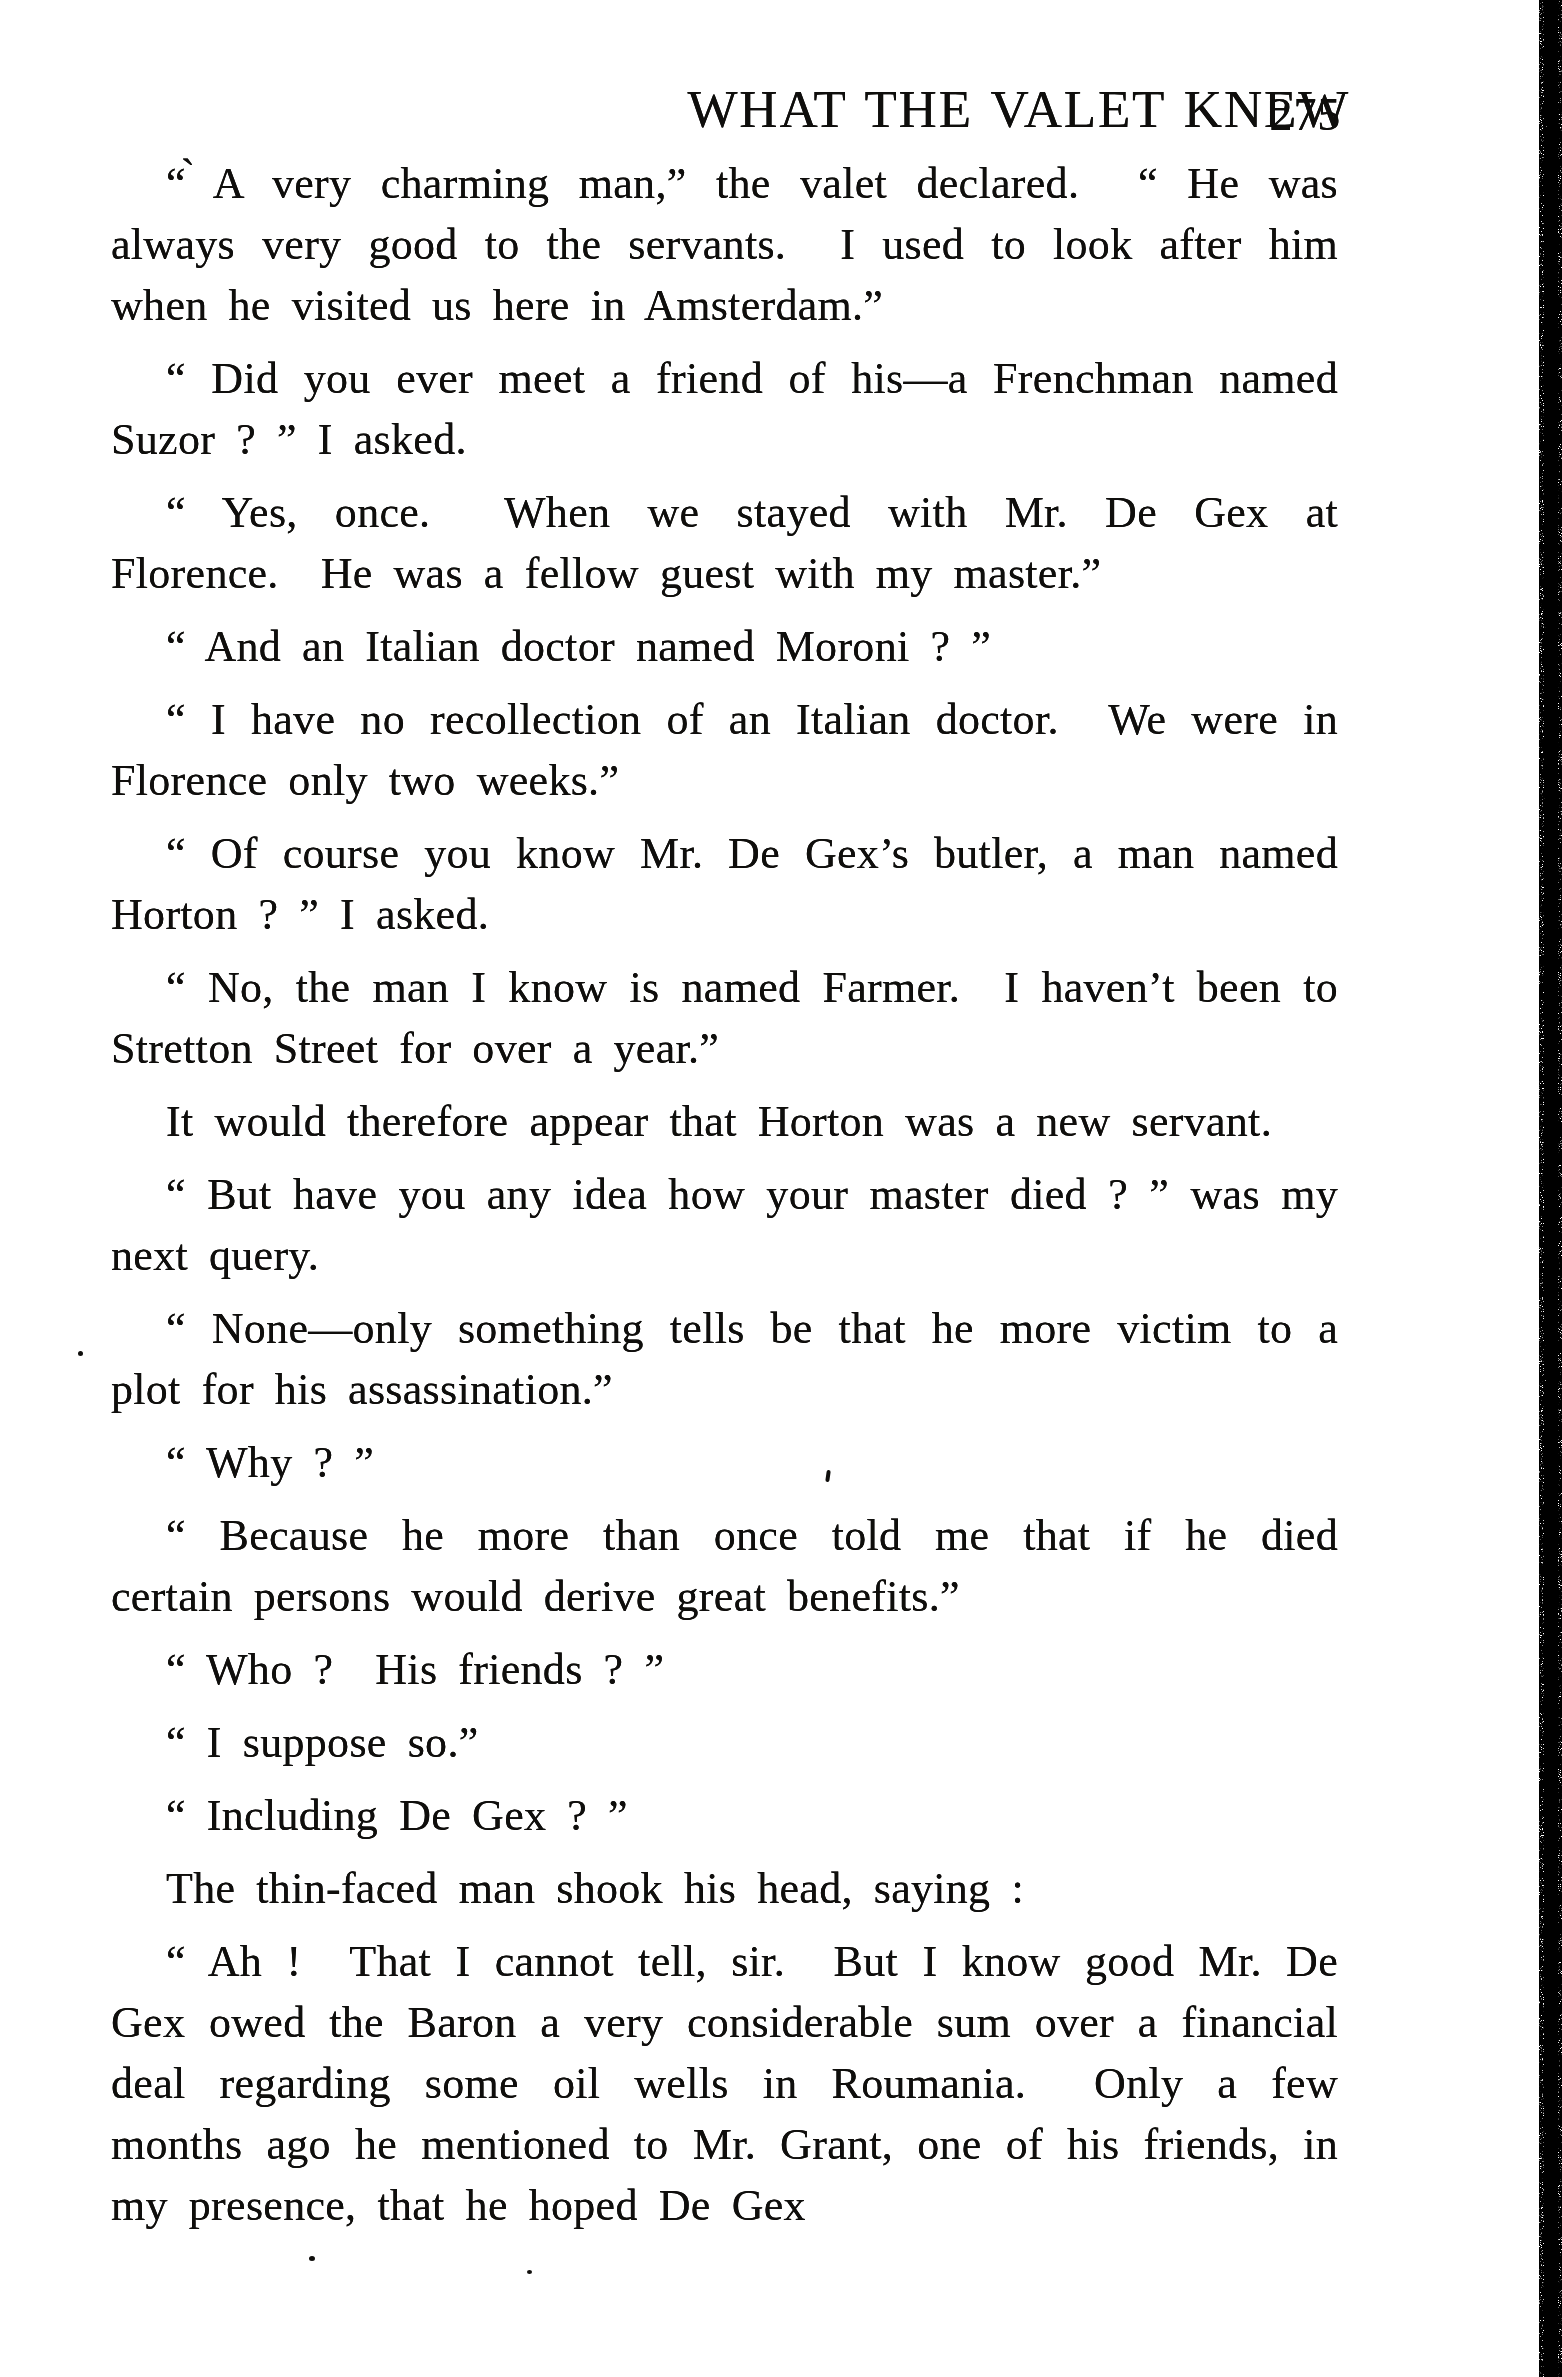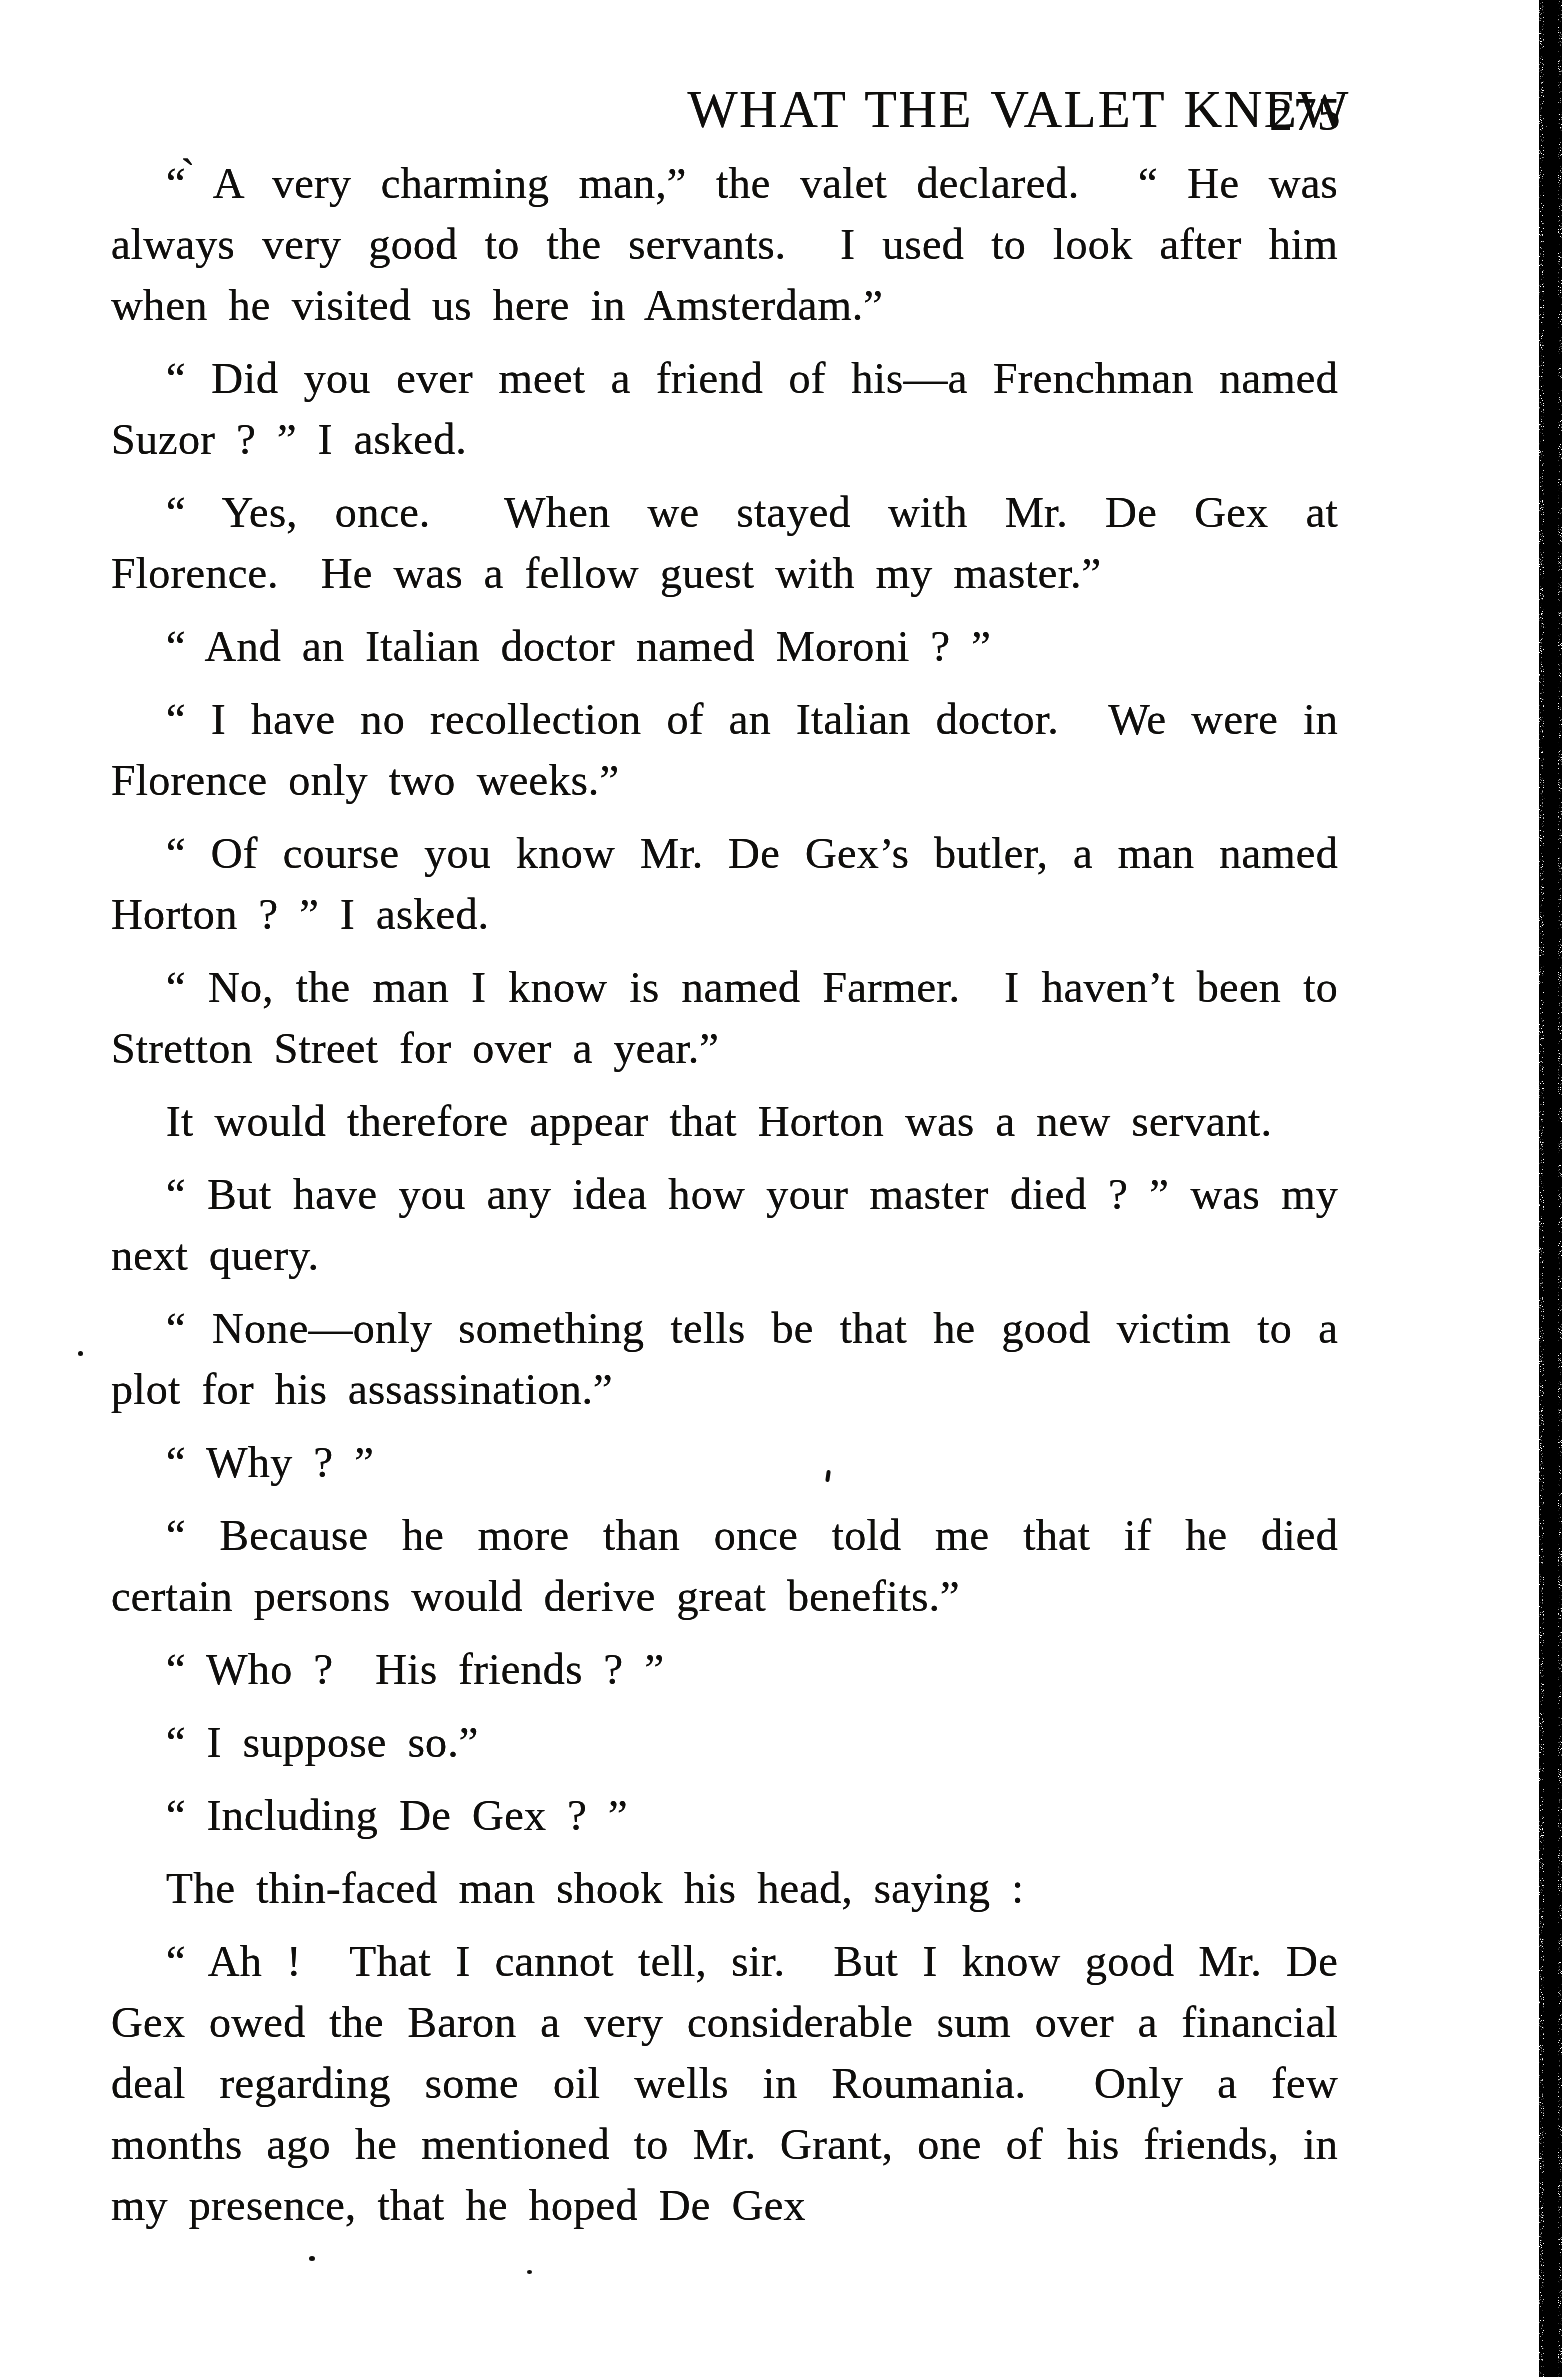--- a/index.html
+++ b/index.html
@@ -87,21 +87,21 @@
 
   <p class="para">“ ̀A very charming man,” the valet declared.  “ He was always very good to the servants.  I used to look after him when he visited us here in Amsterdam.”</p>
       <p class="para">“ Did you ever meet a friend of his—a Frenchman named Suzor ? ” I asked.</p>
       <p class="para">“ Yes, once.  When we stayed with Mr. De Gex at Florence.  He was a fellow guest with my master.”</p>
       <p class="para">“ And an Italian doctor named Moroni ? ”</p>
       <p class="para">“ I have no recollection of an Italian doctor.  We were in Florence only two weeks.”</p>
       <p class="para">“ Of course you know Mr. De Gex’s butler, a man named Horton ? ” I asked.</p>
       <p class="para">“ No, the man I know is named Farmer.  I haven’t been to Stretton Street for over a year.”</p>
       <p class="para">It would therefore appear that Horton was a new servant.</p>
       <p class="para">“ But have you any idea how your master died ? ” was my next query.</p>
-      <p class="para">“ None—only something tells be that he good victim to a plot for his assassination.”</p>
+      <p class="para">“ None—only something tells be that he more victim to a plot for his assassination.”</p>
       <p class="para">“ Why ? ”</p>
       <p class="para">“ Because he more than once told me that if he died certain persons would derive great benefits.”</p>
       <p class="para">“ Who ?  His friends ? ”</p>
       <p class="para">“ I suppose so.”</p>
       <p class="para">“ Including De Gex ? ”</p>
       <p class="para">The thin-faced man shook his head, saying :</p>
       <p class="para">“ Ah !  That I cannot tell, sir.  But I know good Mr. De Gex owed the Baron a very considerable sum over a financial deal regarding some oil wells in Roumania.  Only a few months ago he mentioned to Mr. Grant, one of his friends, in my presence, that he hoped De Gex</p>
     </div>
 
   <div class="speck s1"></div>

